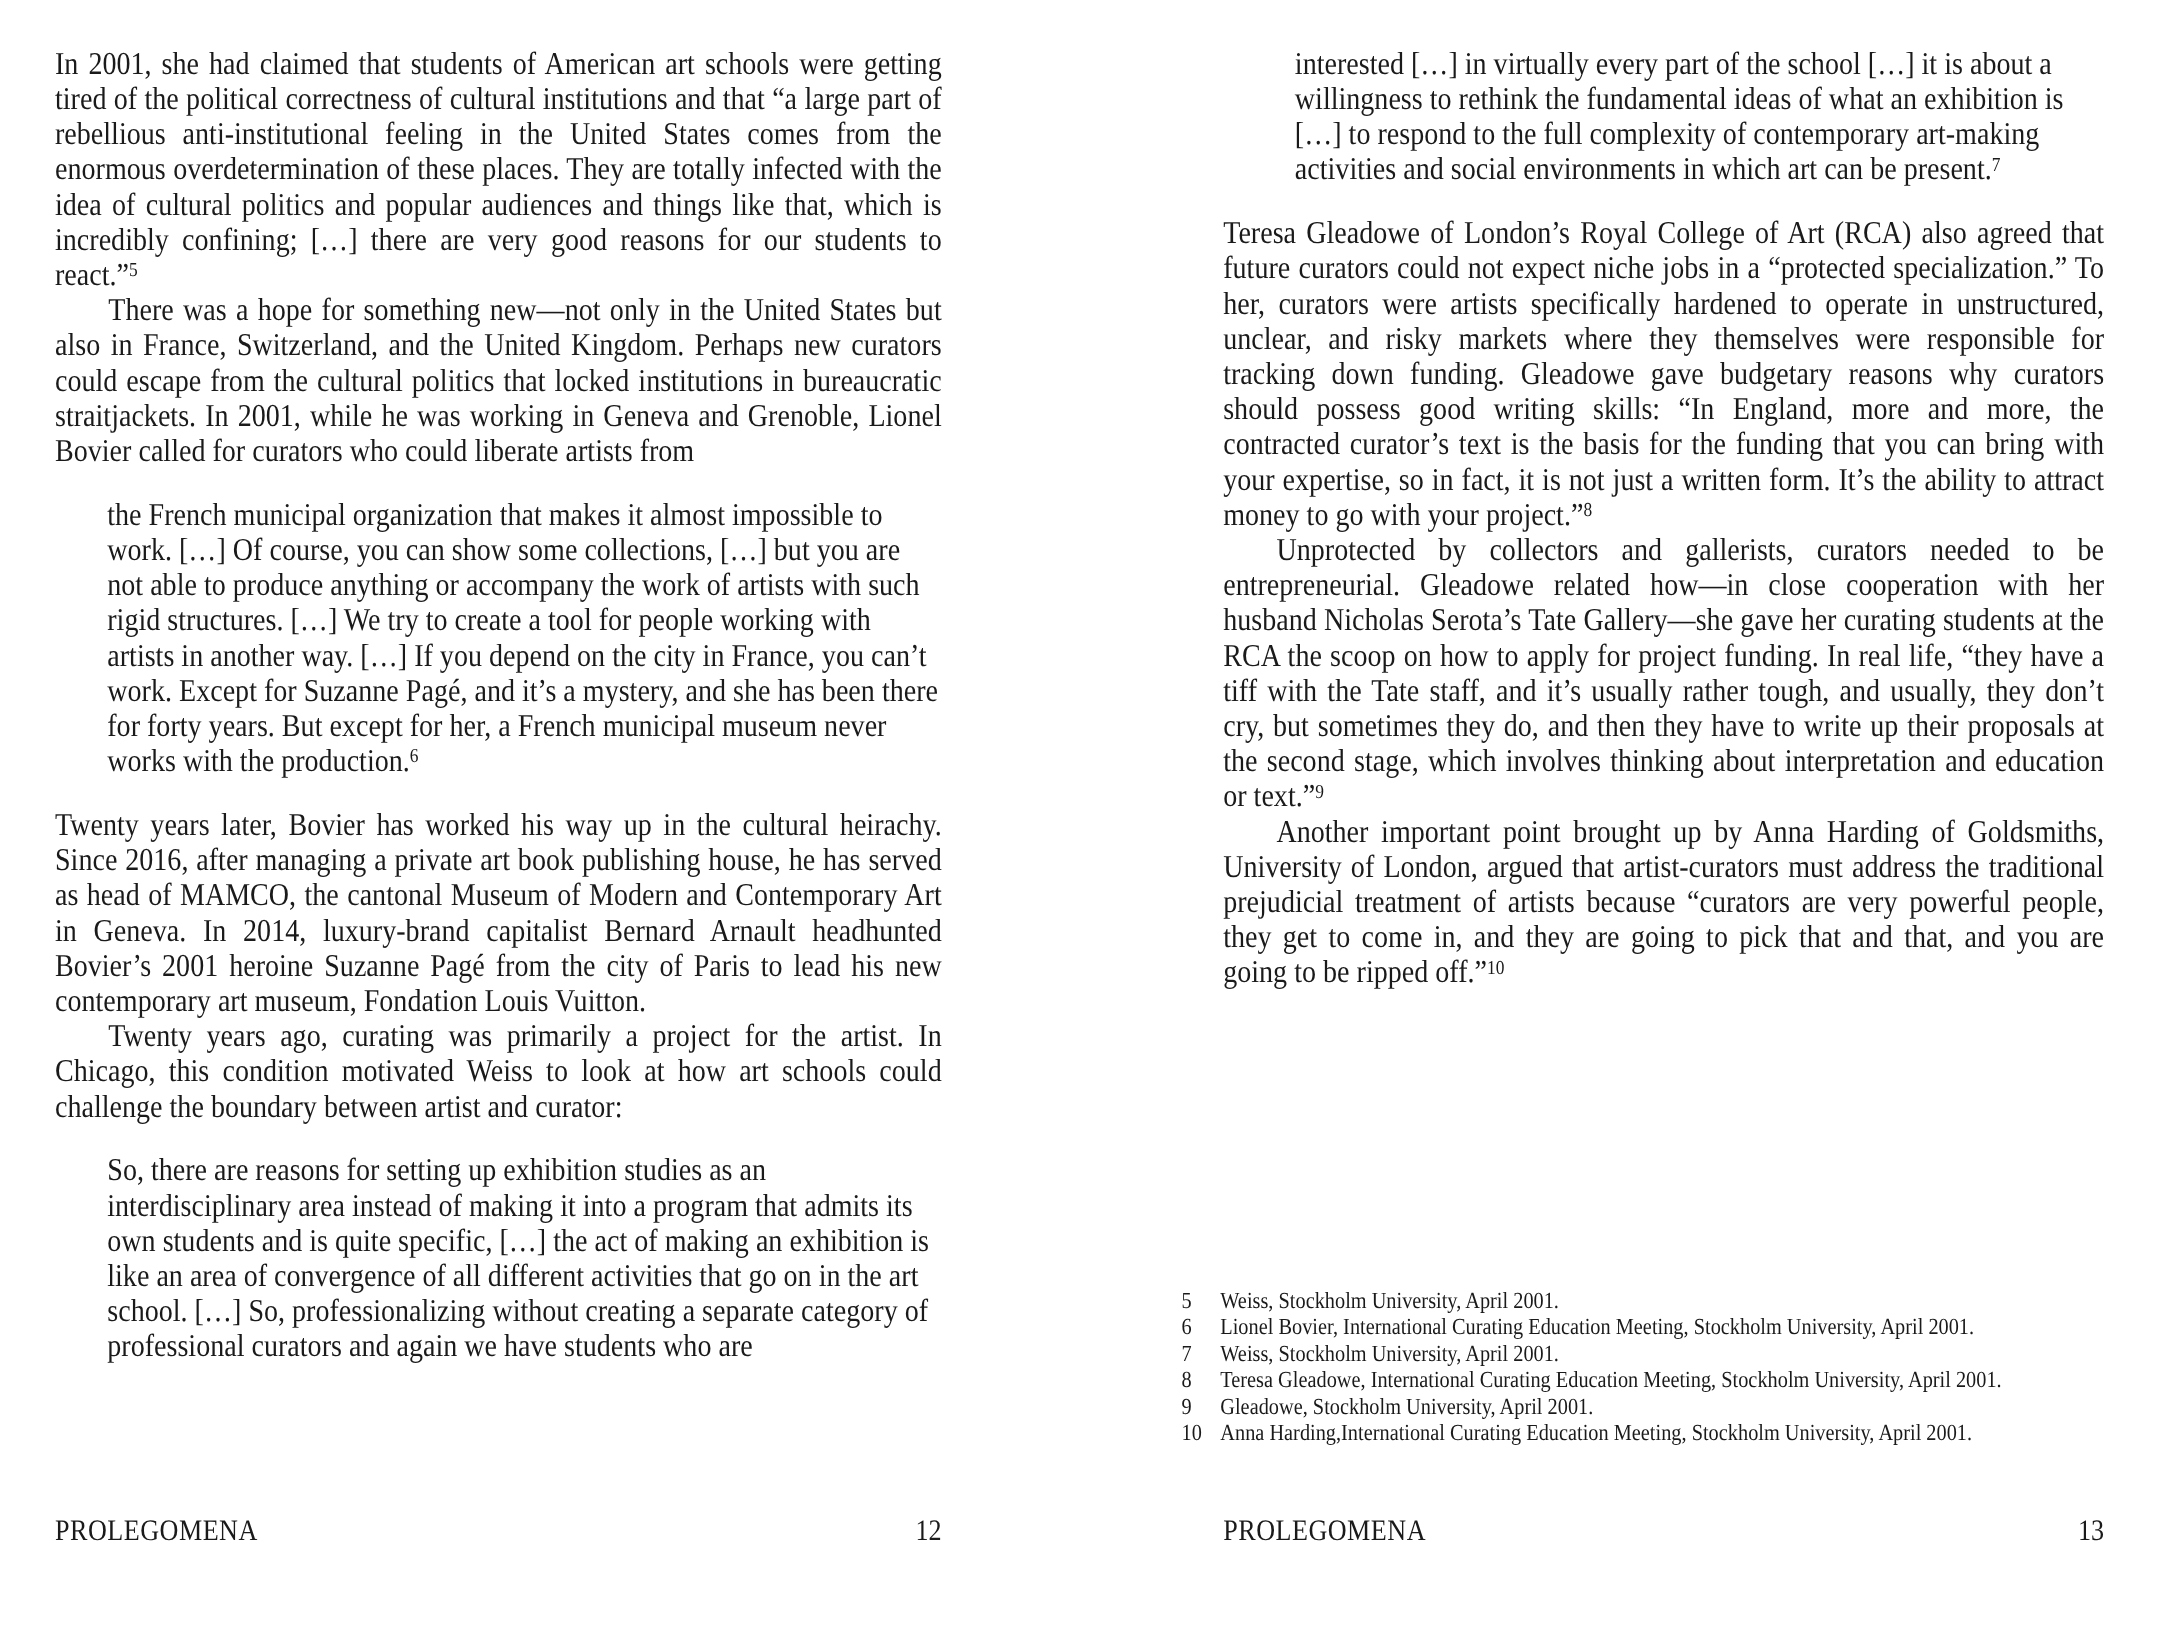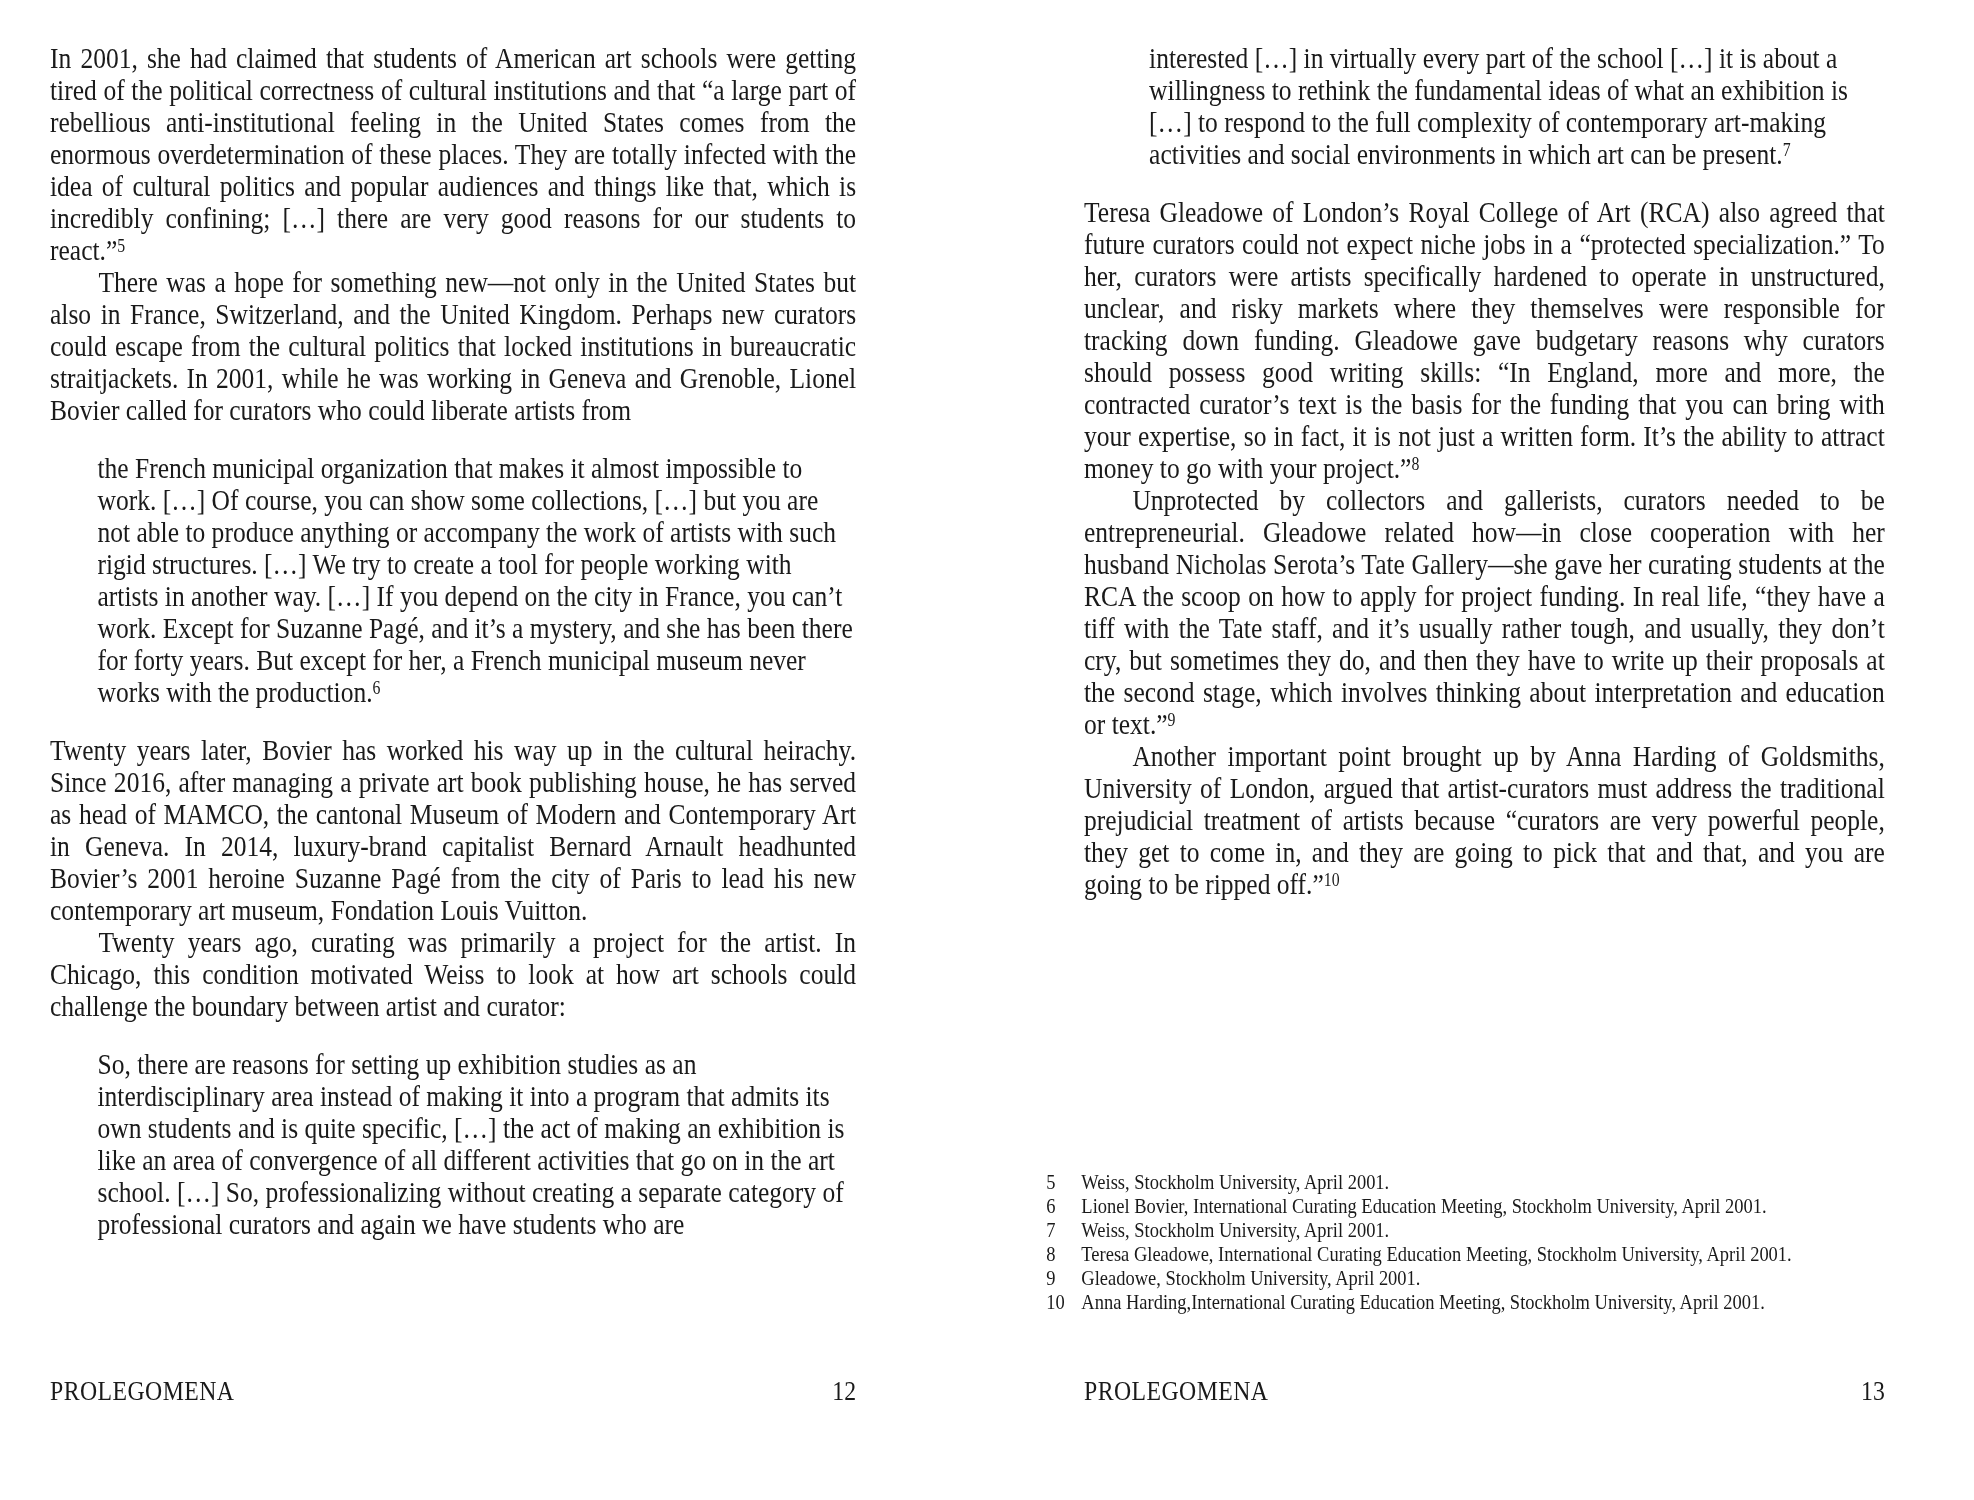--- a/index.html
+++ b/index.html
@@ -9,21 +9,21 @@
     color: #1a1a1a;
     font-family: "Liberation Serif", "DejaVu Serif", serif;
     position: relative;
     overflow: hidden;
   }
   .page {
     position: absolute;
     top: 0; height: 1224px;
   }
   #page-12 { left: 50px; width: 810px; }
-  #page-13 { left: 1084px; width: 805px; }
+  #page-13 { left: 1112px; width: 805px; }
   .page-inner {
     position: absolute;
     top: 42px; left: 0;
     width: 916px;              
     transform: scaleX(0.88);
     transform-origin: 0 0;
   }
   #page-13 .page-inner { width: 910px; }
   .body-text p, .body-text blockquote {
     margin: 0;

